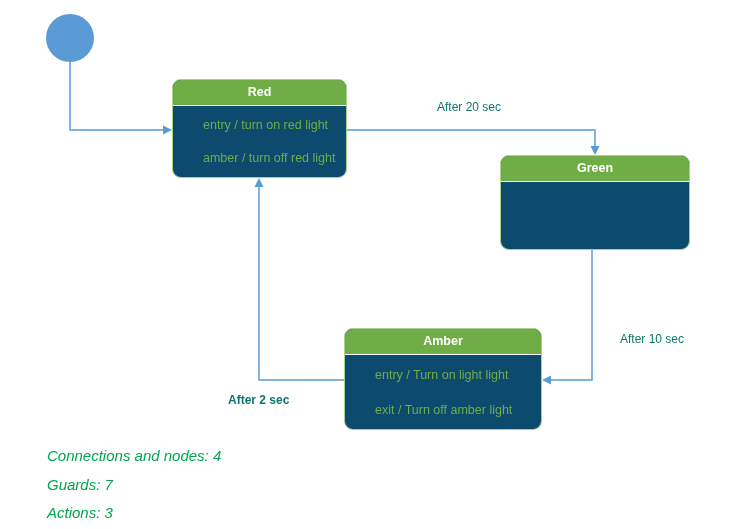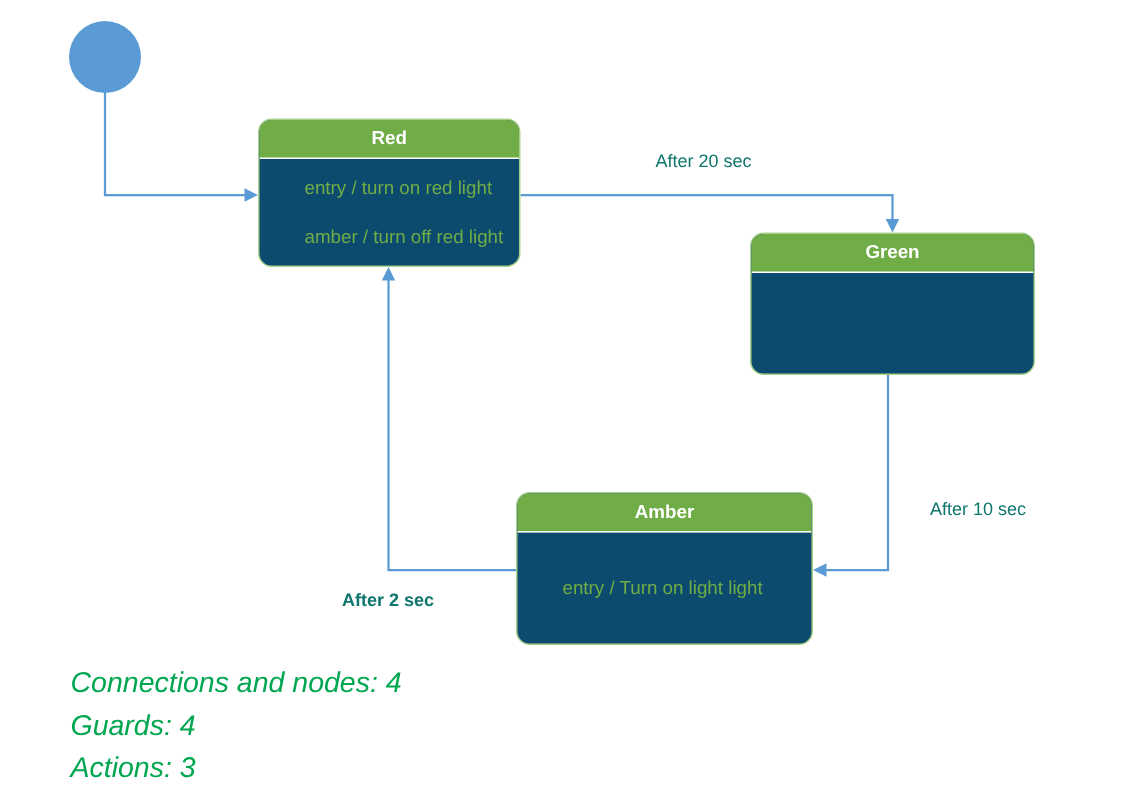--- a/index.html
+++ b/index.html
@@ -78,21 +78,21 @@
   #label-after-2  { left: 228px; top: 393px; font-weight: bold; }
 
   .stats {
     position: absolute;
     left: 47px;
     top: 447px;
   }
   .stats .stat-line {
     color: #00A650;
     font-style: italic;
-    font-size: 19px;
+    font-size: 15px;
     height: 28.5px;
     line-height: 18px;
     white-space: nowrap;
   }
 </style>
 </head>
 <body>
 
 <div class="canvas">
 
@@ -122,26 +122,27 @@
   </div>
 
   <div class="state-box" id="state-green">
     <div class="hdr">Green</div>
   </div>
 
   <div class="state-box" id="state-amber">
     <div class="hdr">Amber</div>
     <div class="body">
       <div class="action-line">entry / Turn on light light</div>
+      <div class="action-line">exit / Turn off amber light</div>
     </div>
   </div>
 
   <span class="transition-label" id="label-after-20">After 20 sec</span>
   <span class="transition-label" id="label-after-10">After 10 sec</span>
   <span class="transition-label" id="label-after-2">After 2 sec</span>
 
   <div class="stats">
     <div class="stat-line">Connections and nodes: 4</div>
-    <div class="stat-line">Guards: 4</div>
+    <div class="stat-line">Guards: 7</div>
     <div class="stat-line">Actions: 3</div>
   </div>
 
 </div>
 
 </body></html>

